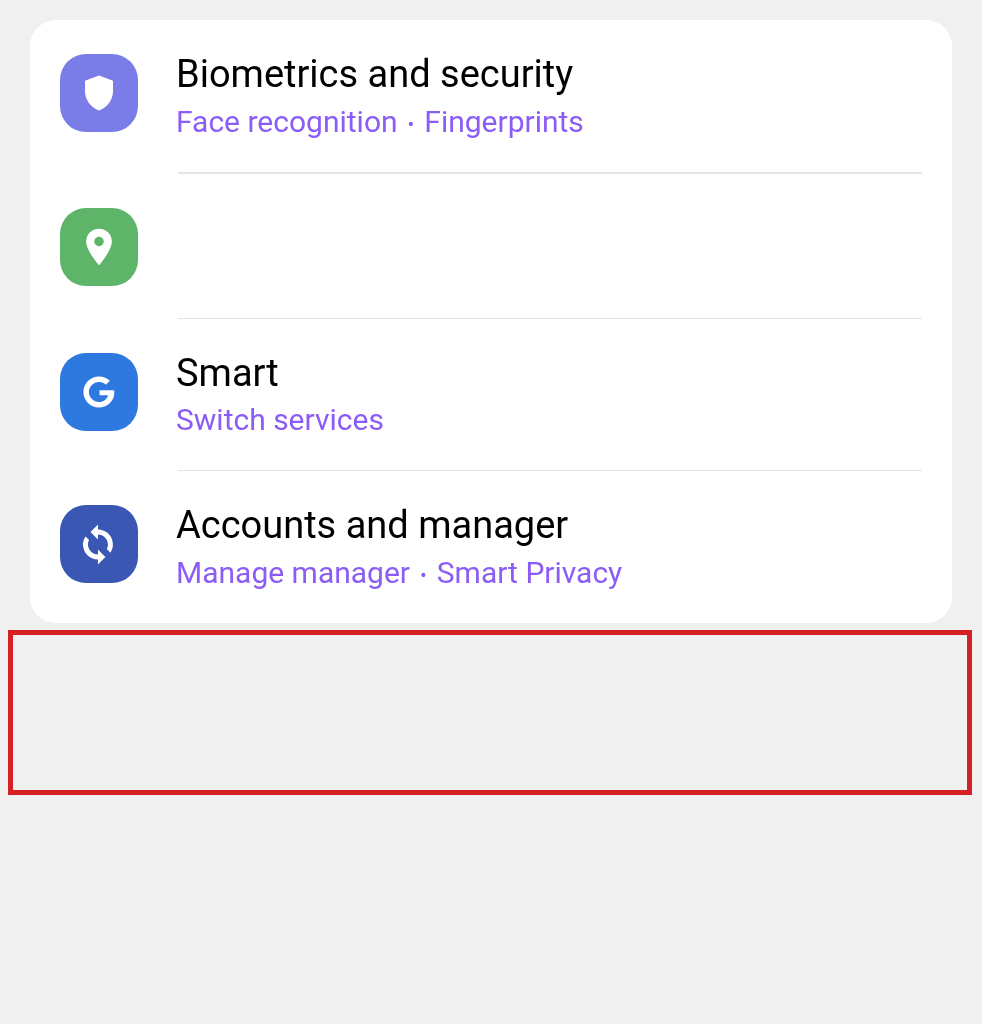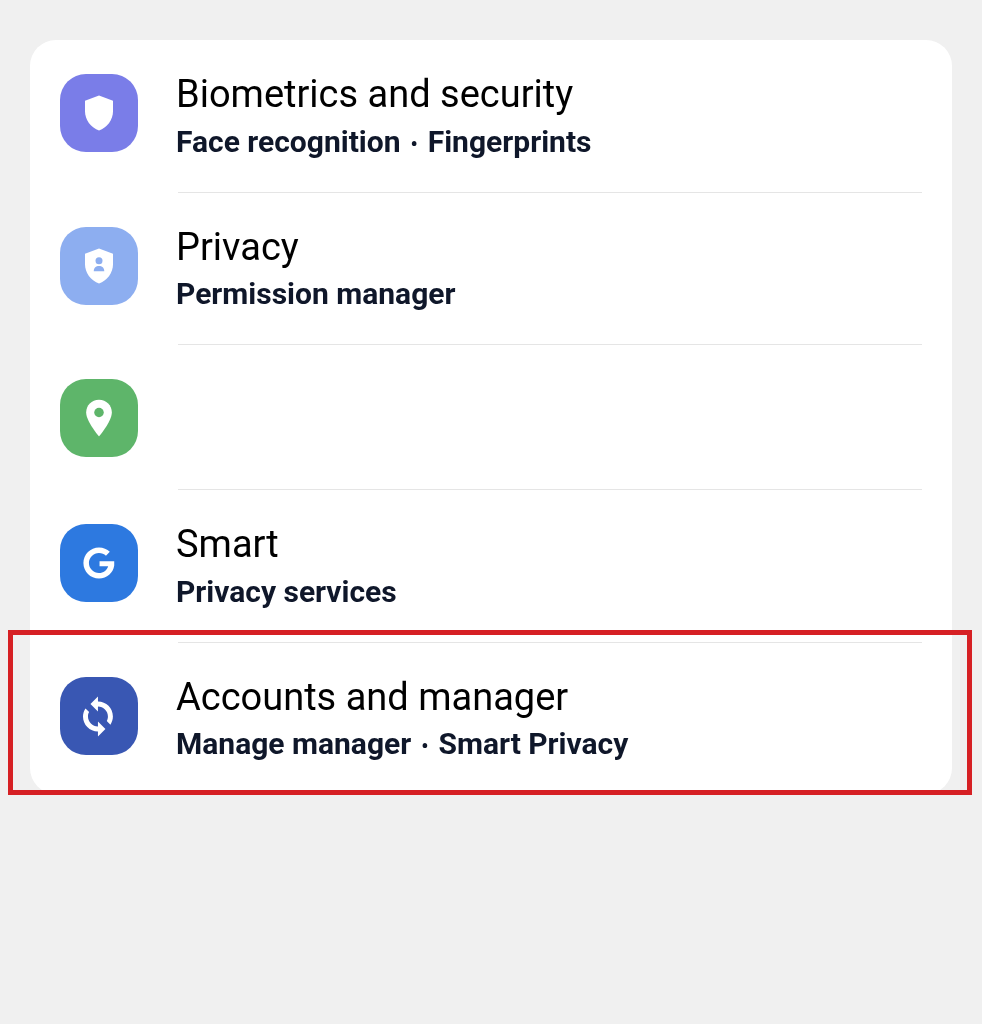--- a/index.html
+++ b/index.html
@@ -5,21 +5,21 @@
   * { box-sizing: border-box; margin: 0; padding: 0; }
   body {
     background: #f0f0f0;
     font-family: -apple-system, BlinkMacSystemFont, "Segoe UI", Roboto, Helvetica, Arial, sans-serif;
     width: 982px;
     height: 1024px;
     overflow: hidden;
   }
   .panel {
     background: #ffffff;
-    margin: 40px 30px 0 30px;
+    margin: 20px 30px 0 30px;
     border-radius: 26px;
     padding: 0;
   }
   .settings-item {
     display: flex;
     align-items: flex-start;
     padding: 32px 30px 32px 30px;
     position: relative;
     cursor: pointer;
   }
@@ -42,22 +42,22 @@
   }
   .title {
     font-size: 38px;
     color: #000000;
     font-weight: 400;
     line-height: 1.2;
     margin-bottom: 6px;
   }
   .subtitle {
     font-size: 30px;
-    color: #0f172a;
-    font-weight: 700;
+    color: #8b5cf6;
+    font-weight: 400;
     line-height: 1.2;
   }
   .subtitle .sep {
     margin: 0 10px;
     font-size: 20px;
     vertical-align: middle;
   }
   .divider {
     height: 1px;
     background: #e5e5e5;
@@ -90,35 +90,20 @@
     </div>
     <div class="text-wrap">
       <div class="title">Biometrics and security</div>
       <div class="subtitle">
         <span>Face recognition</span><span class="sep">•</span><span>Fingerprints</span>
       </div>
     </div>
   </div>
   <div class="divider"></div>
 
-  <div class="settings-item">
-    <div class="icon-wrap icon-privacy">
-      <svg viewBox="0 0 24 24" width="42" height="42" class="svg-icon">
-          <path d="M12 2 L20 5 V11 C20 16 16.5 20.5 12 22 C7.5 20.5 4 16 4 11 V5 Z"></path>
-          <circle cx="12" cy="9" r="2" fill="#8daef0"></circle>
-          <path d="M9 15 C9 13 10.3 12 12 12 C13.7 12 15 13 15 15 Z" fill="#8daef0"></path>
-        </svg>
-    </div>
-    <div class="text-wrap">
-      <div class="title">Privacy</div>
-      <div class="subtitle">
-        <span>Permission manager</span>
-      </div>
-    </div>
-  </div>
   <div class="divider"></div>
 
   <div class="settings-item">
     <div class="icon-wrap icon-location">
       <svg viewBox="0 0 24 24" width="44" height="44" class="svg-icon">
           <path d="M12 2 C8 2 5 5 5 9 C5 14 12 22 12 22 C12 22 19 14 19 9 C19 5 16 2 12 2 Z"></path>
           <circle cx="12" cy="9" r="2.6" fill="#5eb56a"></circle>
         </svg>
     </div>
   </div>
@@ -126,21 +111,21 @@
 
   <div class="settings-item">
     <div class="icon-wrap icon-google">
       <svg viewBox="0 0 24 24" width="44" height="44">
           <path fill="#ffffff" d="M12 3.5 C7.3 3.5 3.5 7.3 3.5 12 C3.5 16.7 7.3 20.5 12 20.5 C16.4 20.5 19.7 17.4 20.3 13.4 L20.3 11 L12.3 11 L12.3 13.8 L17 13.8 C16.3 16 14.4 17.5 12 17.5 C9 17.5 6.5 15 6.5 12 C6.5 9 9 6.5 12 6.5 C13.5 6.5 14.8 7.1 15.8 8 L17.9 5.9 C16.4 4.4 14.3 3.5 12 3.5 Z"></path>
         </svg>
     </div>
     <div class="text-wrap">
       <div class="title">Smart</div>
       <div class="subtitle">
-        <span>Privacy services</span>
+        <span>Switch services</span>
       </div>
     </div>
   </div>
   <div class="divider"></div>
 
   <div class="settings-item">
     <div class="icon-wrap icon-accounts">
       <svg viewBox="0 0 24 24" width="42" height="42" class="svg-icon">
           <path d="M12 5 V2 L7.5 6.5 L12 11 V8 C15.3 8 18 10.7 18 14 C18 15 17.8 15.9 17.3 16.7 L19.5 18.9 C20.4 17.5 21 15.8 21 14 C21 9 17 5 12 5 Z M12 20 C8.7 20 6 17.3 6 14 C6 13 6.2 12.1 6.7 11.3 L4.5 9.1 C3.6 10.5 3 12.2 3 14 C3 19 7 23 12 23 V26 L16.5 21.5 L12 17 Z" transform="translate(0,-1) scale(0.95)"></path>
         </svg>

